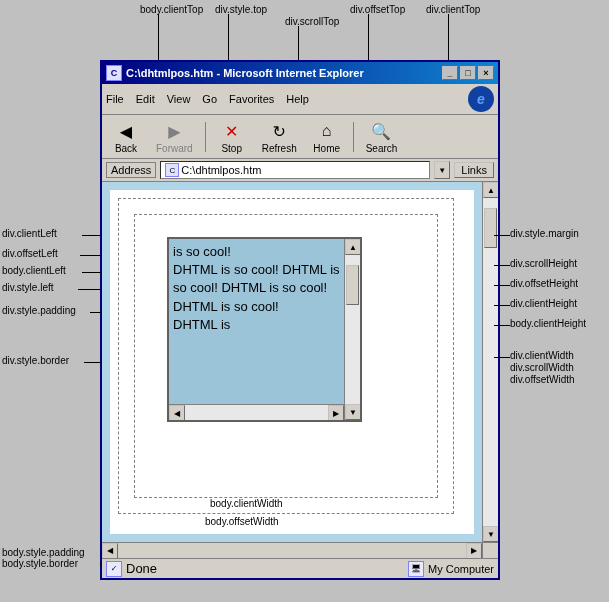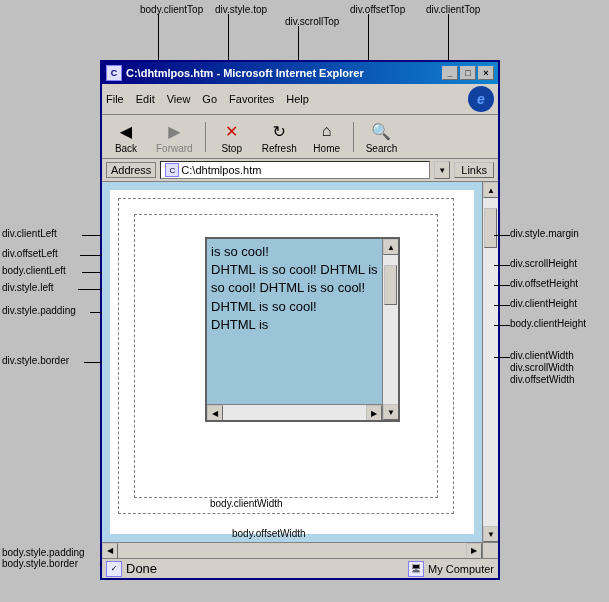--- a/index.html
+++ b/index.html
@@ -454,21 +454,21 @@
     <div class="ie-page">
 
       <div class="page-bg"></div>
 
       <div class="page-inner-white"></div>
 
       <div class="dashed-rect" style="top:16px; left:16px; right:28px; bottom:28px;"></div>
 
       <div class="dashed-rect" style="top:32px; left:32px; right:44px; bottom:44px;"></div>
 
-      <div class="inner-div" style="top:55px; left:65px; width:195px; height:185px; background:#9cc4d8; border:2px solid #606060; position:absolute; overflow:hidden;margin-left:38px;">
+      <div class="inner-div" style="top:55px; left:65px; width:195px; height:185px; background:#9cc4d8; border:2px solid #606060; position:absolute; overflow:hidden;">
         <div class="inner-div-text" style="padding-right:18px; padding-bottom:18px;">
           <span>is so cool!<br>DHTML is so cool! DHTML is so cool! DHTML is so cool!<br>DHTML is so cool!<br>DHTML is</span>
         </div>
 
         <div class="inner-scrollbar-v">
           <div class="scrollbar-btn">▲</div>
           <div style="flex:1; background:#e8e8e8; position:relative;">
             <div class="scrollbar-thumb"></div>
           </div>
           <div class="scrollbar-btn">▼</div>
@@ -544,19 +544,19 @@
 
 <div class="anno" style="left:510px; top:318px;">body.clientHeight</div>
 <div class="anno-line-h" style="left:494px; top:325px; width:16px;"></div>
 
 <div class="anno" style="left:510px; top:350px;text-align:center;">div.clientWidth</div>
 <div class="anno" style="left:510px; top:362px;">div.scrollWidth</div>
 <div class="anno" style="left:510px; top:374px;">div.offsetWidth</div>
 <div class="anno-line-h" style="left:494px; top:357px; width:16px;"></div>
 
 <div class="anno" style="left:210px; top:498px;">body.clientWidth</div>
-<div class="anno" style="left:205px; top:528px;margin-left:27px;">body.offsetWidth</div>
+<div class="anno" style="left:205px; top:516px;">body.offsetWidth</div>
 
 <div class="anno" style="left:2px; top:547px;">body.style.padding</div>
 <div class="anno-line-h" style="left:100px; top:553px; width:2px;"></div>
 
 <div class="anno" style="left:2px; top:558px;">body.style.border</div>
 <div class="anno-line-h" style="left:100px; top:564px; width:2px;"></div>
 
 </body></html>

